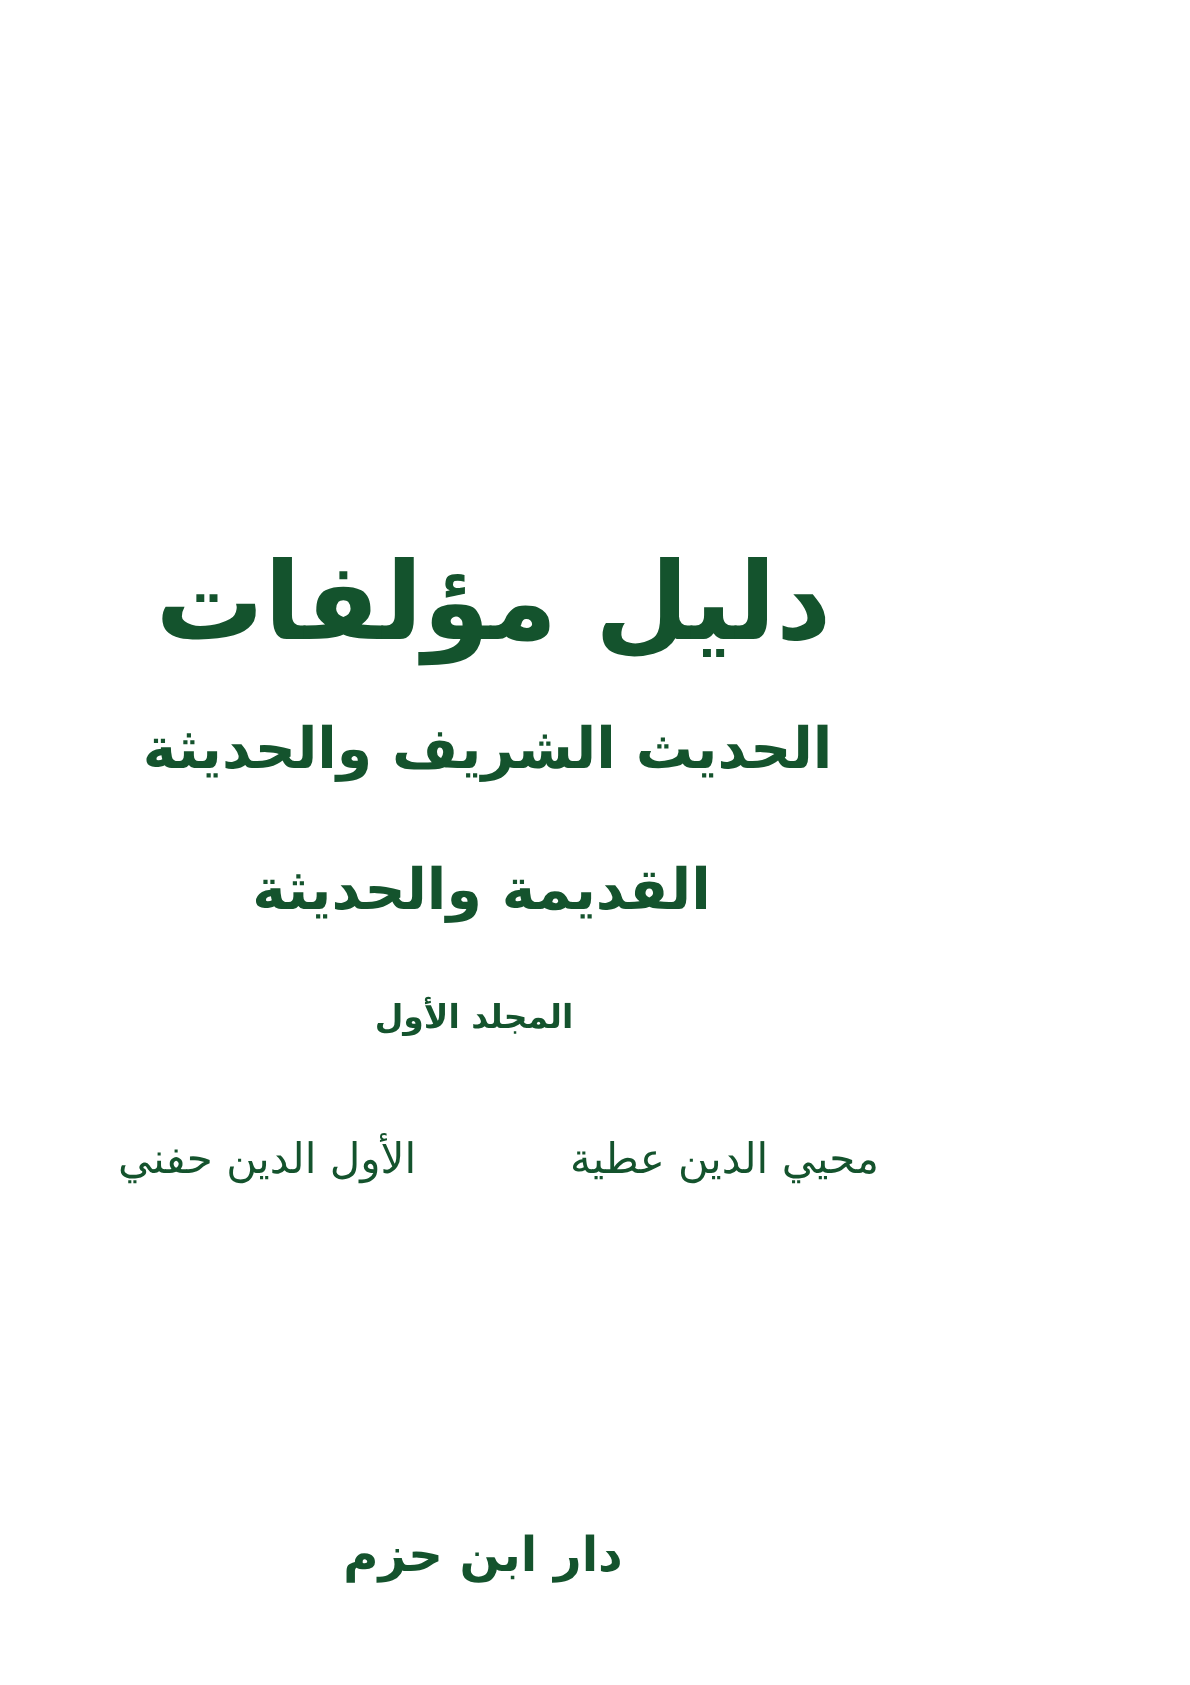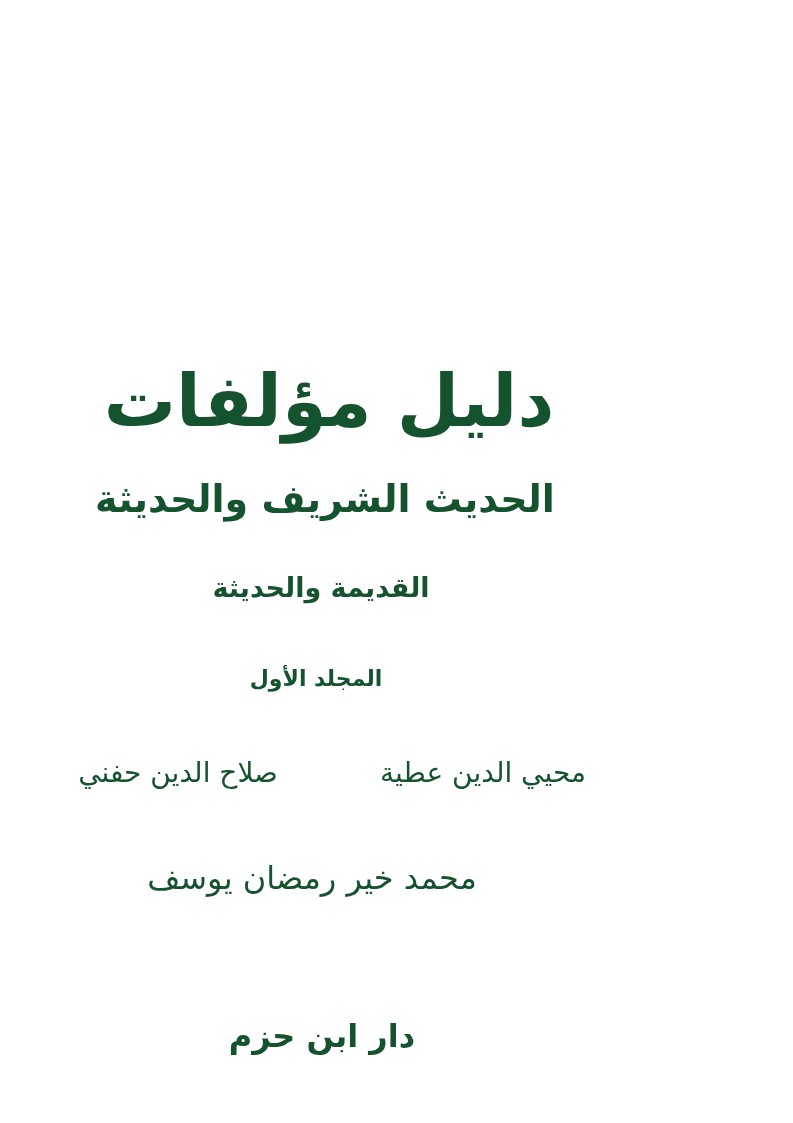--- a/index.html
+++ b/index.html
@@ -37,21 +37,21 @@
   }
   .title-sub {
     left: 325px;
     top: 478px;
     font-size: 38px;
     font-weight: bold;
   }
   .title-era {
     left: 321px;
     top: 572px;
-    font-size: 27px;
+    font-size: 38px;
     font-weight: bold;
   }
   .volume {
     left: 316px;
     top: 666px;
     font-size: 22px;
     font-weight: bold;
   }
   .author-right {
     left: 483px;
@@ -84,19 +84,18 @@
   <div class="line title-main">دليل مؤلفات</div>
 
   <div class="line title-sub">الحديث الشريف والحديثة</div>
 
   <div class="line title-era">القديمة والحديثة</div>
 
   <div class="line volume">المجلد الأول</div>
 
   <div class="line author-right">محيي الدين عطية</div>
 
-  <div class="line author-left">صلاح الدين حفني</div>
+  <div class="line author-left">الأول الدين حفني</div>
 
-  <div class="line author-middle">محمد خير رمضان يوسف</div>
 
   <div class="line publisher">دار ابن حزم</div>
 
 </div>
 
 </body></html>

